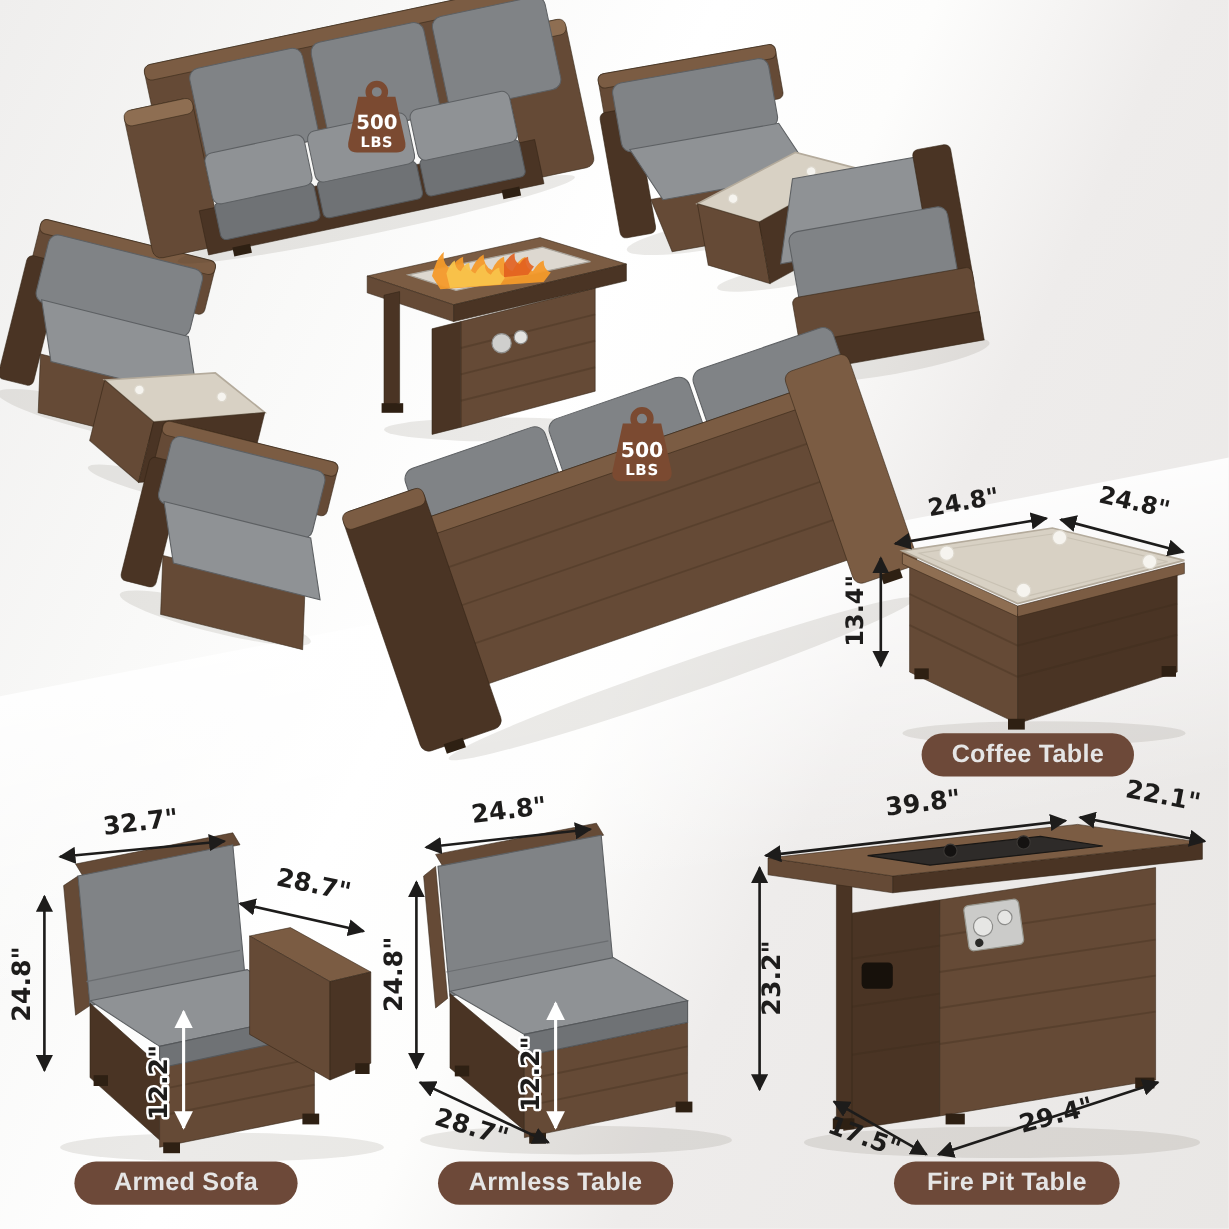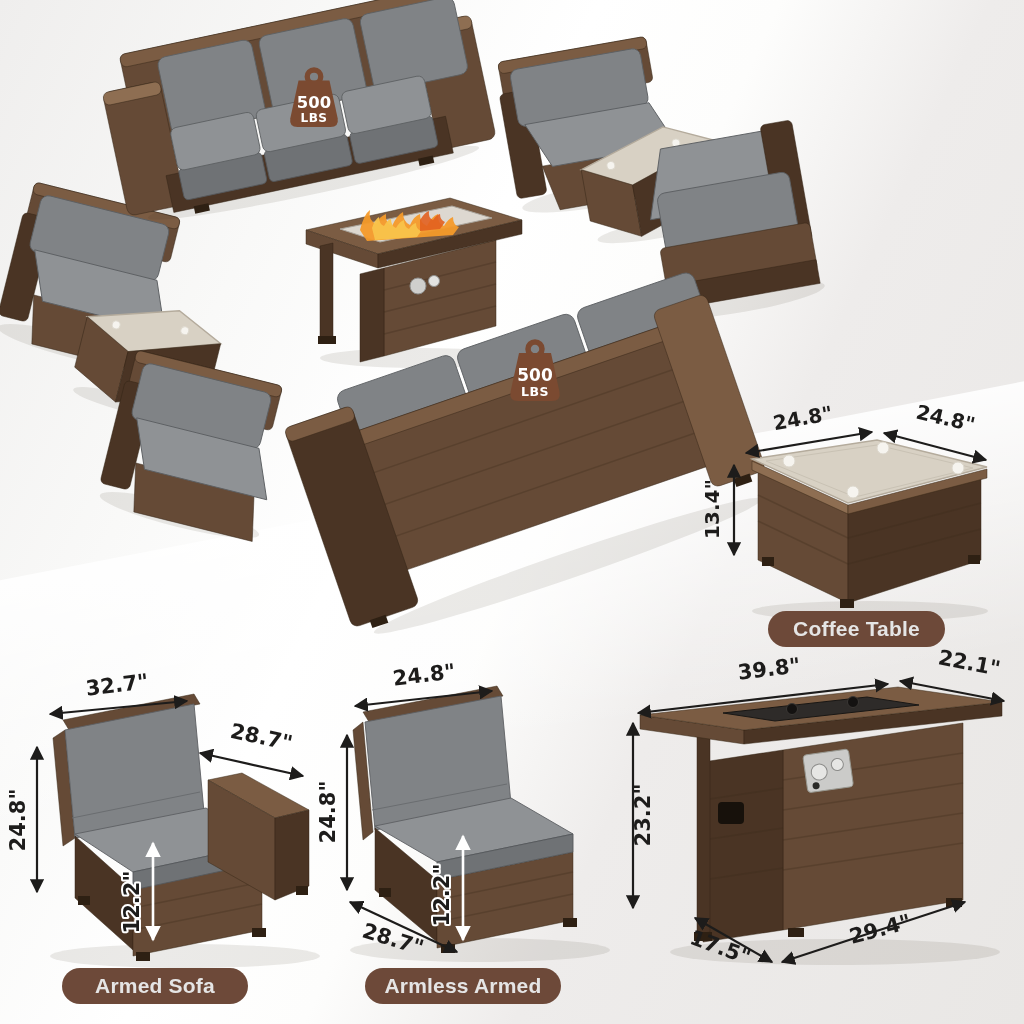--- a/index.html
+++ b/index.html
@@ -276,21 +276,21 @@
       </g>
       <line class="dim" x1="40" y1="66" x2="177" y2="51" marker-start="url(#aL)" marker-end="url(#aL)"></line>
       <line class="dim" x1="32" y1="95" x2="32" y2="250" marker-start="url(#aL)" marker-end="url(#aL)"></line>
       <line class="dimw" x1="148" y1="196" x2="148" y2="300" marker-start="url(#awL)" marker-end="url(#awL)"></line>
       <line class="dim" x1="35" y1="262" x2="142" y2="312" marker-start="url(#aL)" marker-end="url(#aL)"></line>
       <text class="dt" x="110" y="42" transform="rotate(-7 110 42)">24.8"</text>
       <text class="dt" x="20" y="172" transform="rotate(-90 20 172)">24.8"</text>
       <text class="dt dth" x="134" y="255" transform="rotate(-90 134 255)">12.2"</text>
       <text class="dt" x="76" y="306" transform="rotate(17 76 306)">28.7"</text>
     </svg>
-    <div class="pill" style="left:50px;top:328px;width:196px;height:36px">Armless Armed</div>
+    <div class="pill" style="left:50px;top:328px;width:196px;height:36px">Armless Table</div>
   </div>
 
   <div class="abs" style="left:620px;top:640px;width:404px;height:372px">
     <svg width="404" height="330" viewBox="0 0 404 330">
       <defs>
         <marker id="aF" viewBox="0 0 10 10" refX="9" refY="5" markerWidth="6.5" markerHeight="6.5" orient="auto-start-reverse">
           <path d="M0,0 L10,5 L0,10 z" fill="#1d1c1b"></path>
         </marker>
       </defs>
       <g>
@@ -320,14 +320,15 @@
       <line class="dim" x1="280" y1="41" x2="384" y2="61" marker-start="url(#aF)" marker-end="url(#aF)"></line>
       <line class="dim" x1="13" y1="83" x2="13" y2="268" marker-start="url(#aF)" marker-end="url(#aF)"></line>
       <line class="dim" x1="75" y1="278" x2="152" y2="322" marker-start="url(#aF)" marker-end="url(#aF)"></line>
       <line class="dim" x1="162" y1="322" x2="345" y2="262" marker-start="url(#aF)" marker-end="url(#aF)"></line>
       <text class="dt" x="150" y="36" transform="rotate(-7 150 36)">39.8"</text>
       <text class="dt" x="348" y="30" transform="rotate(11 348 30)">22.1"</text>
       <text class="dt" x="30" y="175" transform="rotate(-90 30 175)">23.2"</text>
       <text class="dt" x="98" y="314" transform="rotate(20 98 314)">17.5"</text>
       <text class="dt" x="262" y="296" transform="rotate(-15 262 296)">29.4"</text>
     </svg>
+    <div class="pill" style="left:125px;top:328px;width:188px;height:36px">Fire Pit Table</div>
   </div>
 </div>
 
 </body></html>

